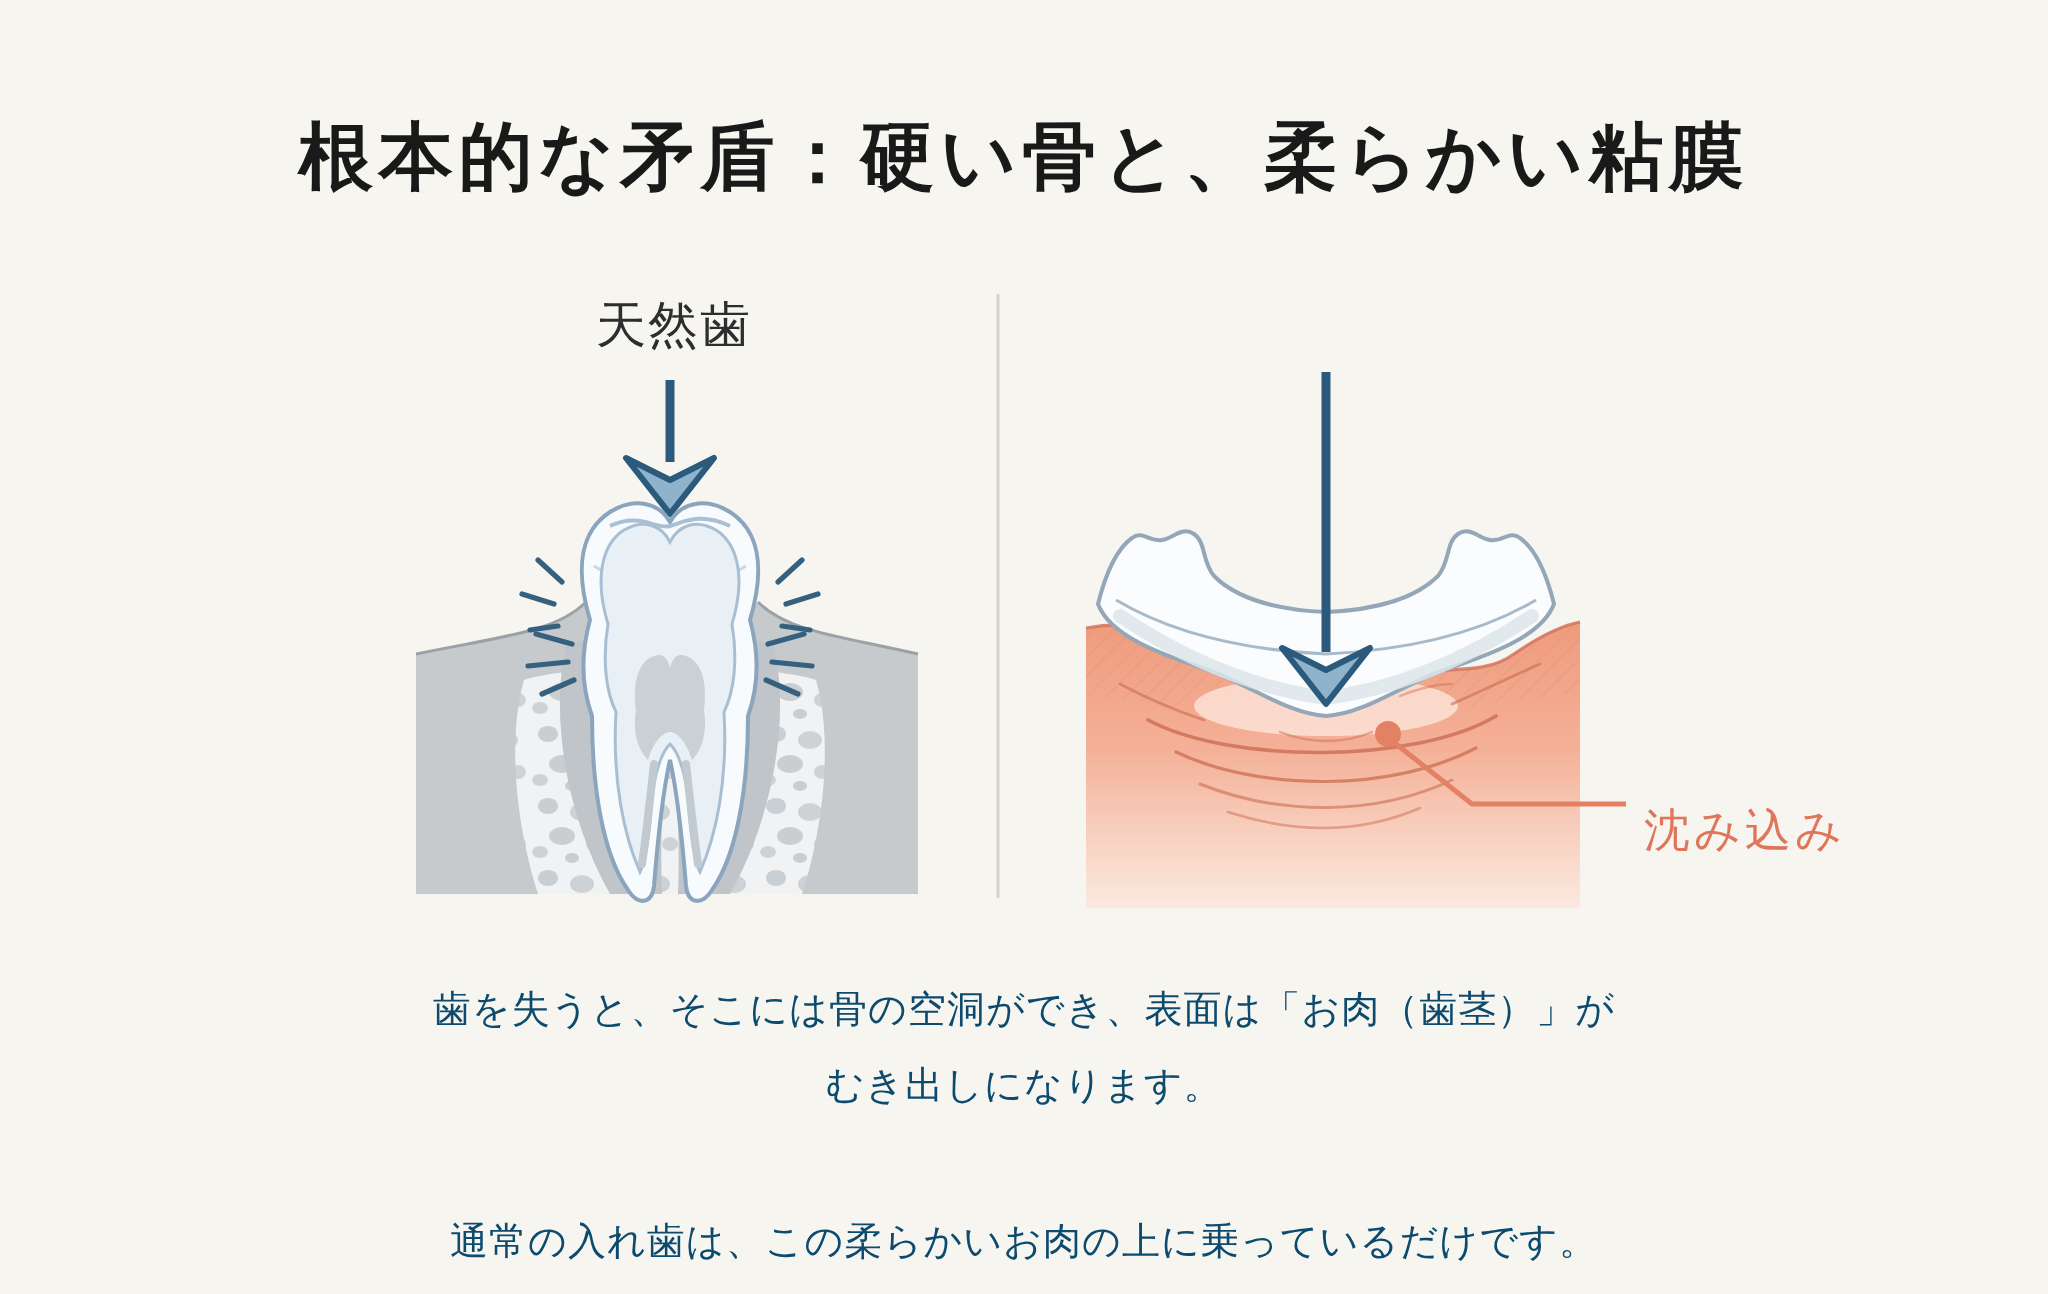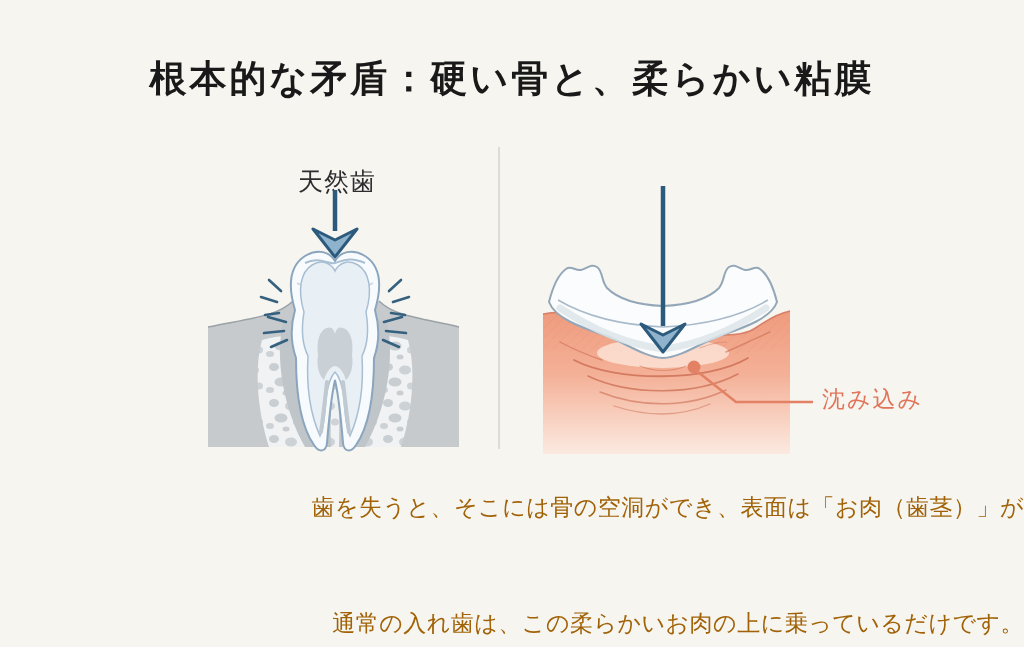--- a/index.html
+++ b/index.html
@@ -21,35 +21,35 @@
     font-size:37px;
     letter-spacing:3px;
     color:#191919;
   }
   .fig-label{
     position:absolute;top:146px;
     width:200px;text-align:center;
     font-size:25px;letter-spacing:1px;
     color:#2d2d2f;
   }
-  .fig-label.left{left:237px;margin-top:19px;}
+  .fig-label.left{left:237px;}
   .fig-label.right{left:563px;}
   .annotation-label{
-    position:absolute;left:822px;top:384px;
+    position:absolute;left:822px;top:400px;
     font-size:23px;letter-spacing:2px;
     color:#e0755a;
   }
   .figure-svg{
     position:absolute;left:0;top:0;width:1024px;height:647px;
   }
   .cap{
     position:absolute;left:0;width:100%;
-    text-align:right;
-    font-size:23px;letter-spacing:0.5px;
-    color:#a16207;
+    text-align:center;
+    font-size:19px;letter-spacing:0.5px;
+    color:#0c4a6e;
   }
   .cap.l1{top:492px;}
   .cap.l2{top:530px;}
   .cap.p2{top:580px;margin-top:28px;}
 </style>
 </head>
 <body>
 
 <div id="canvas">
 
@@ -170,15 +170,16 @@
       <g>
         <circle cx="694" cy="367" r="6.5" fill="#e28163"></circle>
         <path d="M698,372 L736,402 L813,402" fill="none" stroke="#e28163" stroke-width="2.5"></path>
       </g>
     </g>
   </svg>
 
   <div class="annotation-label">沈み込み</div>
 
   <div class="cap l1">歯を失うと、そこには骨の空洞ができ、表面は「お肉（歯茎）」が</div>
+  <div class="cap l2">むき出しになります。</div>
   <div class="cap p2">通常の入れ歯は、この柔らかいお肉の上に乗っているだけです。</div>
 
 </div>
 
 </body></html>

